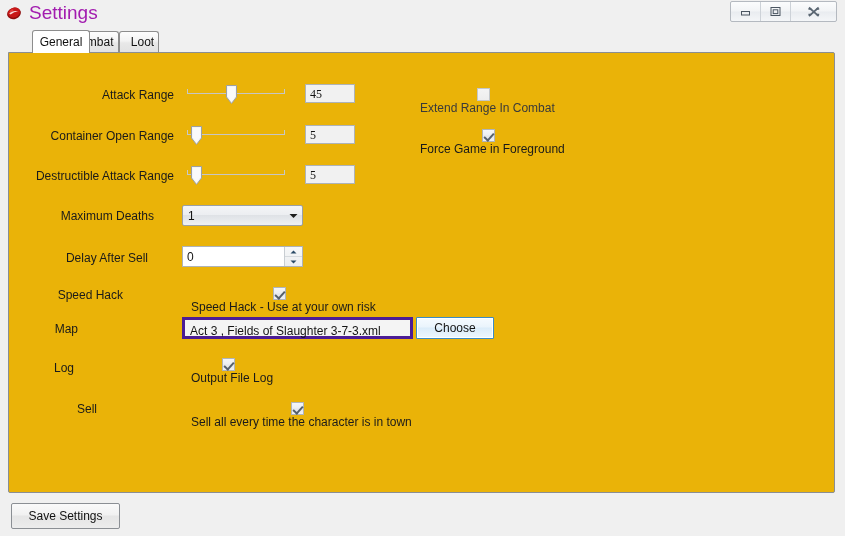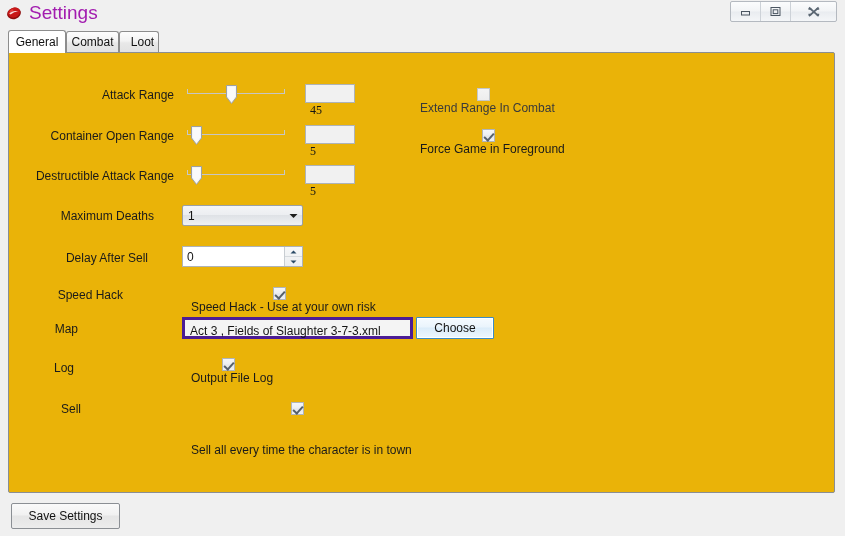--- a/index.html
+++ b/index.html
@@ -77,20 +77,21 @@
     background: linear-gradient(to bottom,#fdfdfd 0%,#f3f3f3 45%,#e8e8e8 55%,#e2e2e2 100%);
     border-radius: 3px 3px 0 0;
   }
   .tab.selected {
     background: #ffffff;
     height: 23px;
     top: -1px;
     z-index: 5;
     border-color: #8d8d8d;
     font-weight: normal;
+    margin-left: 24px;
   }
 
   
   #tabpanel {
     position: absolute;
     left: 8px; top: 52px;
     width: 827px; height: 441px;
     box-sizing: border-box;
     background: #eab308;
     border: 1px solid #8a8e93;
@@ -135,21 +136,21 @@
 
   
   .valuebox {
     position: absolute;
     box-sizing: border-box;
     width: 50px; height: 19px;
     border: 1px solid #aeb3b8;
     background: #f1f1f1;
     font-size: 12px;
     color: #141414;
-    padding: 17px 0 0 4px;
+    padding: 1px 0 0 4px;
     line-height: 16px;
     font-family: Liberation Serif, serif;
   }
 
   
   .cbrow {
     position: absolute;
     display: flex;
     align-items: center;
     white-space: nowrap;
@@ -416,22 +417,22 @@
   <div id="choose-button" style="left:407px;top:264px;">
     <span>Choose</span>
   </div>
 
   <div class="row-label" style="left:0px;top:308px;width:65px;">Log</div>
   <div class="cbrow" style="left:175px;top:305px;">
     <span class="cbox checked"></span>
     <span class="cblabel">Output File Log</span>
   </div>
 
-  <div class="row-label" style="left:0px;top:349px;width:72px;">Sell</div>
-  <div class="cbrow" style="left:175px;top:349px;gap:28px;">
+  <div class="row-label" style="left:0px;top:349px;width:88px;">Sell</div>
+  <div class="cbrow" style="left:175px;top:349px;">
     <span class="cbox checked"></span>
     <span class="cblabel">Sell all every time the character is in town</span>
   </div>
 
 </div>
 
 <div id="save-button">
   <span>Save Settings</span>
 </div>
 

